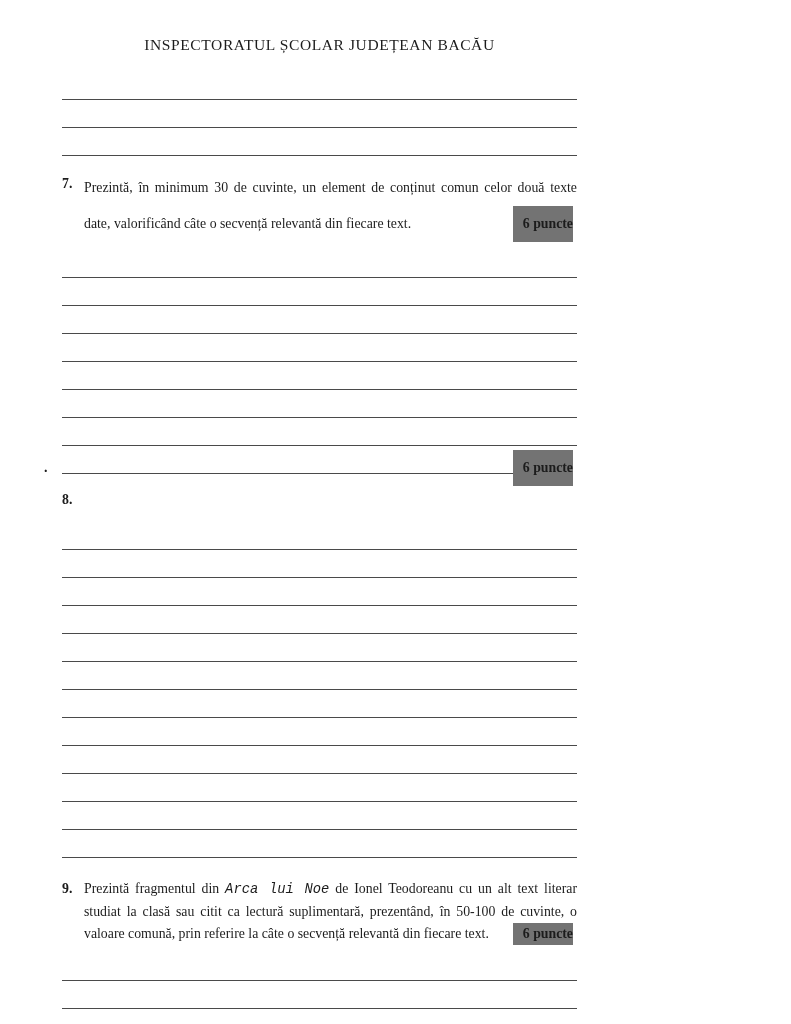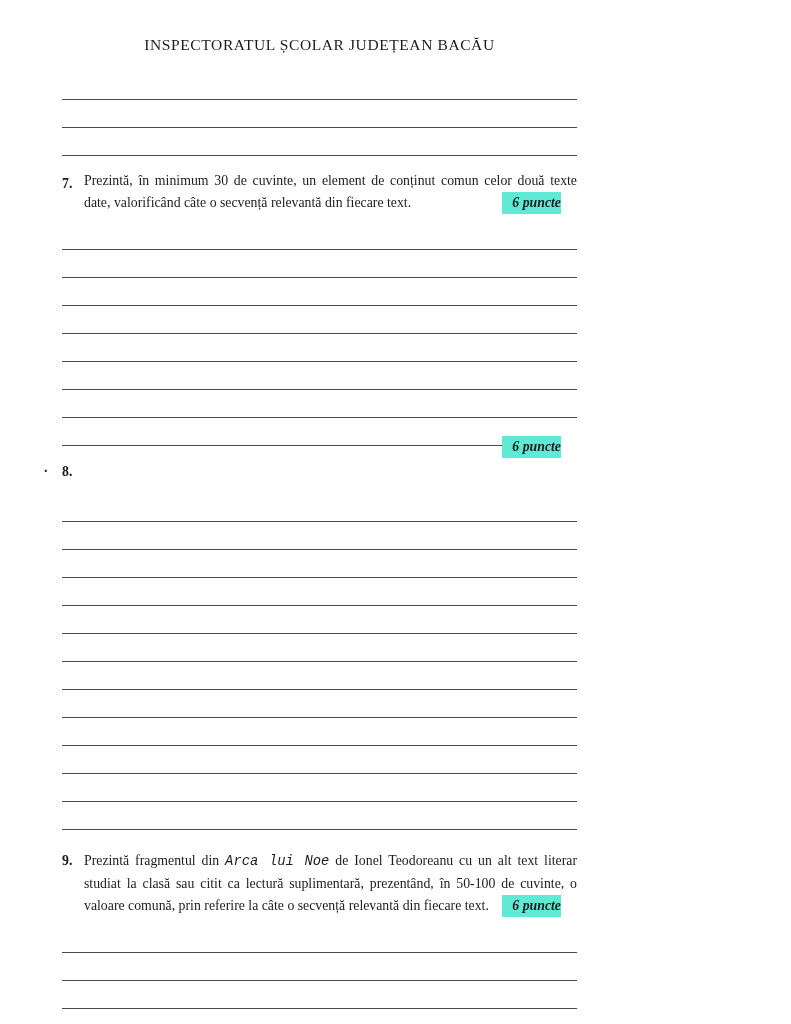--- a/index.html
+++ b/index.html
@@ -35,31 +35,30 @@
     width: 22px;
     font-weight: bold;
     font-size: 13.8px;
     line-height: 27px;
   }
   .q-body {
     flex: 1;
     position: relative;
     text-align: justify;
     font-size: 13.8px;
-    line-height: 22px;
+    line-height: 36px;
     padding-right: 0;
   }
   .q-body .points {
     position: absolute;
-    right: 16px;
+    right: 4px;
     bottom: 0;
     font-weight: bold;
-    background: #5eead4;
+    background: #737373;
     padding-left: 10px;
-    font-style: italic;
   }
   .tight .q-num, .tight .q-body { line-height: 22px; }
   .italic { font-style: italic; font-family: Liberation Mono, monospace; }
   .mt-top-lines { margin-top: 18px; }
   .mt-q7 { margin-top: 14px; }
   .mt-q7-lines { margin-top: 8px; }
   .mt-q8 { margin-top: 12px; }
   .mt-q8-lines { margin-top: 9px; }
   .mt-q9 { margin-top: 20px; }
   .mt-q9-lines { margin-top: 8px; }

